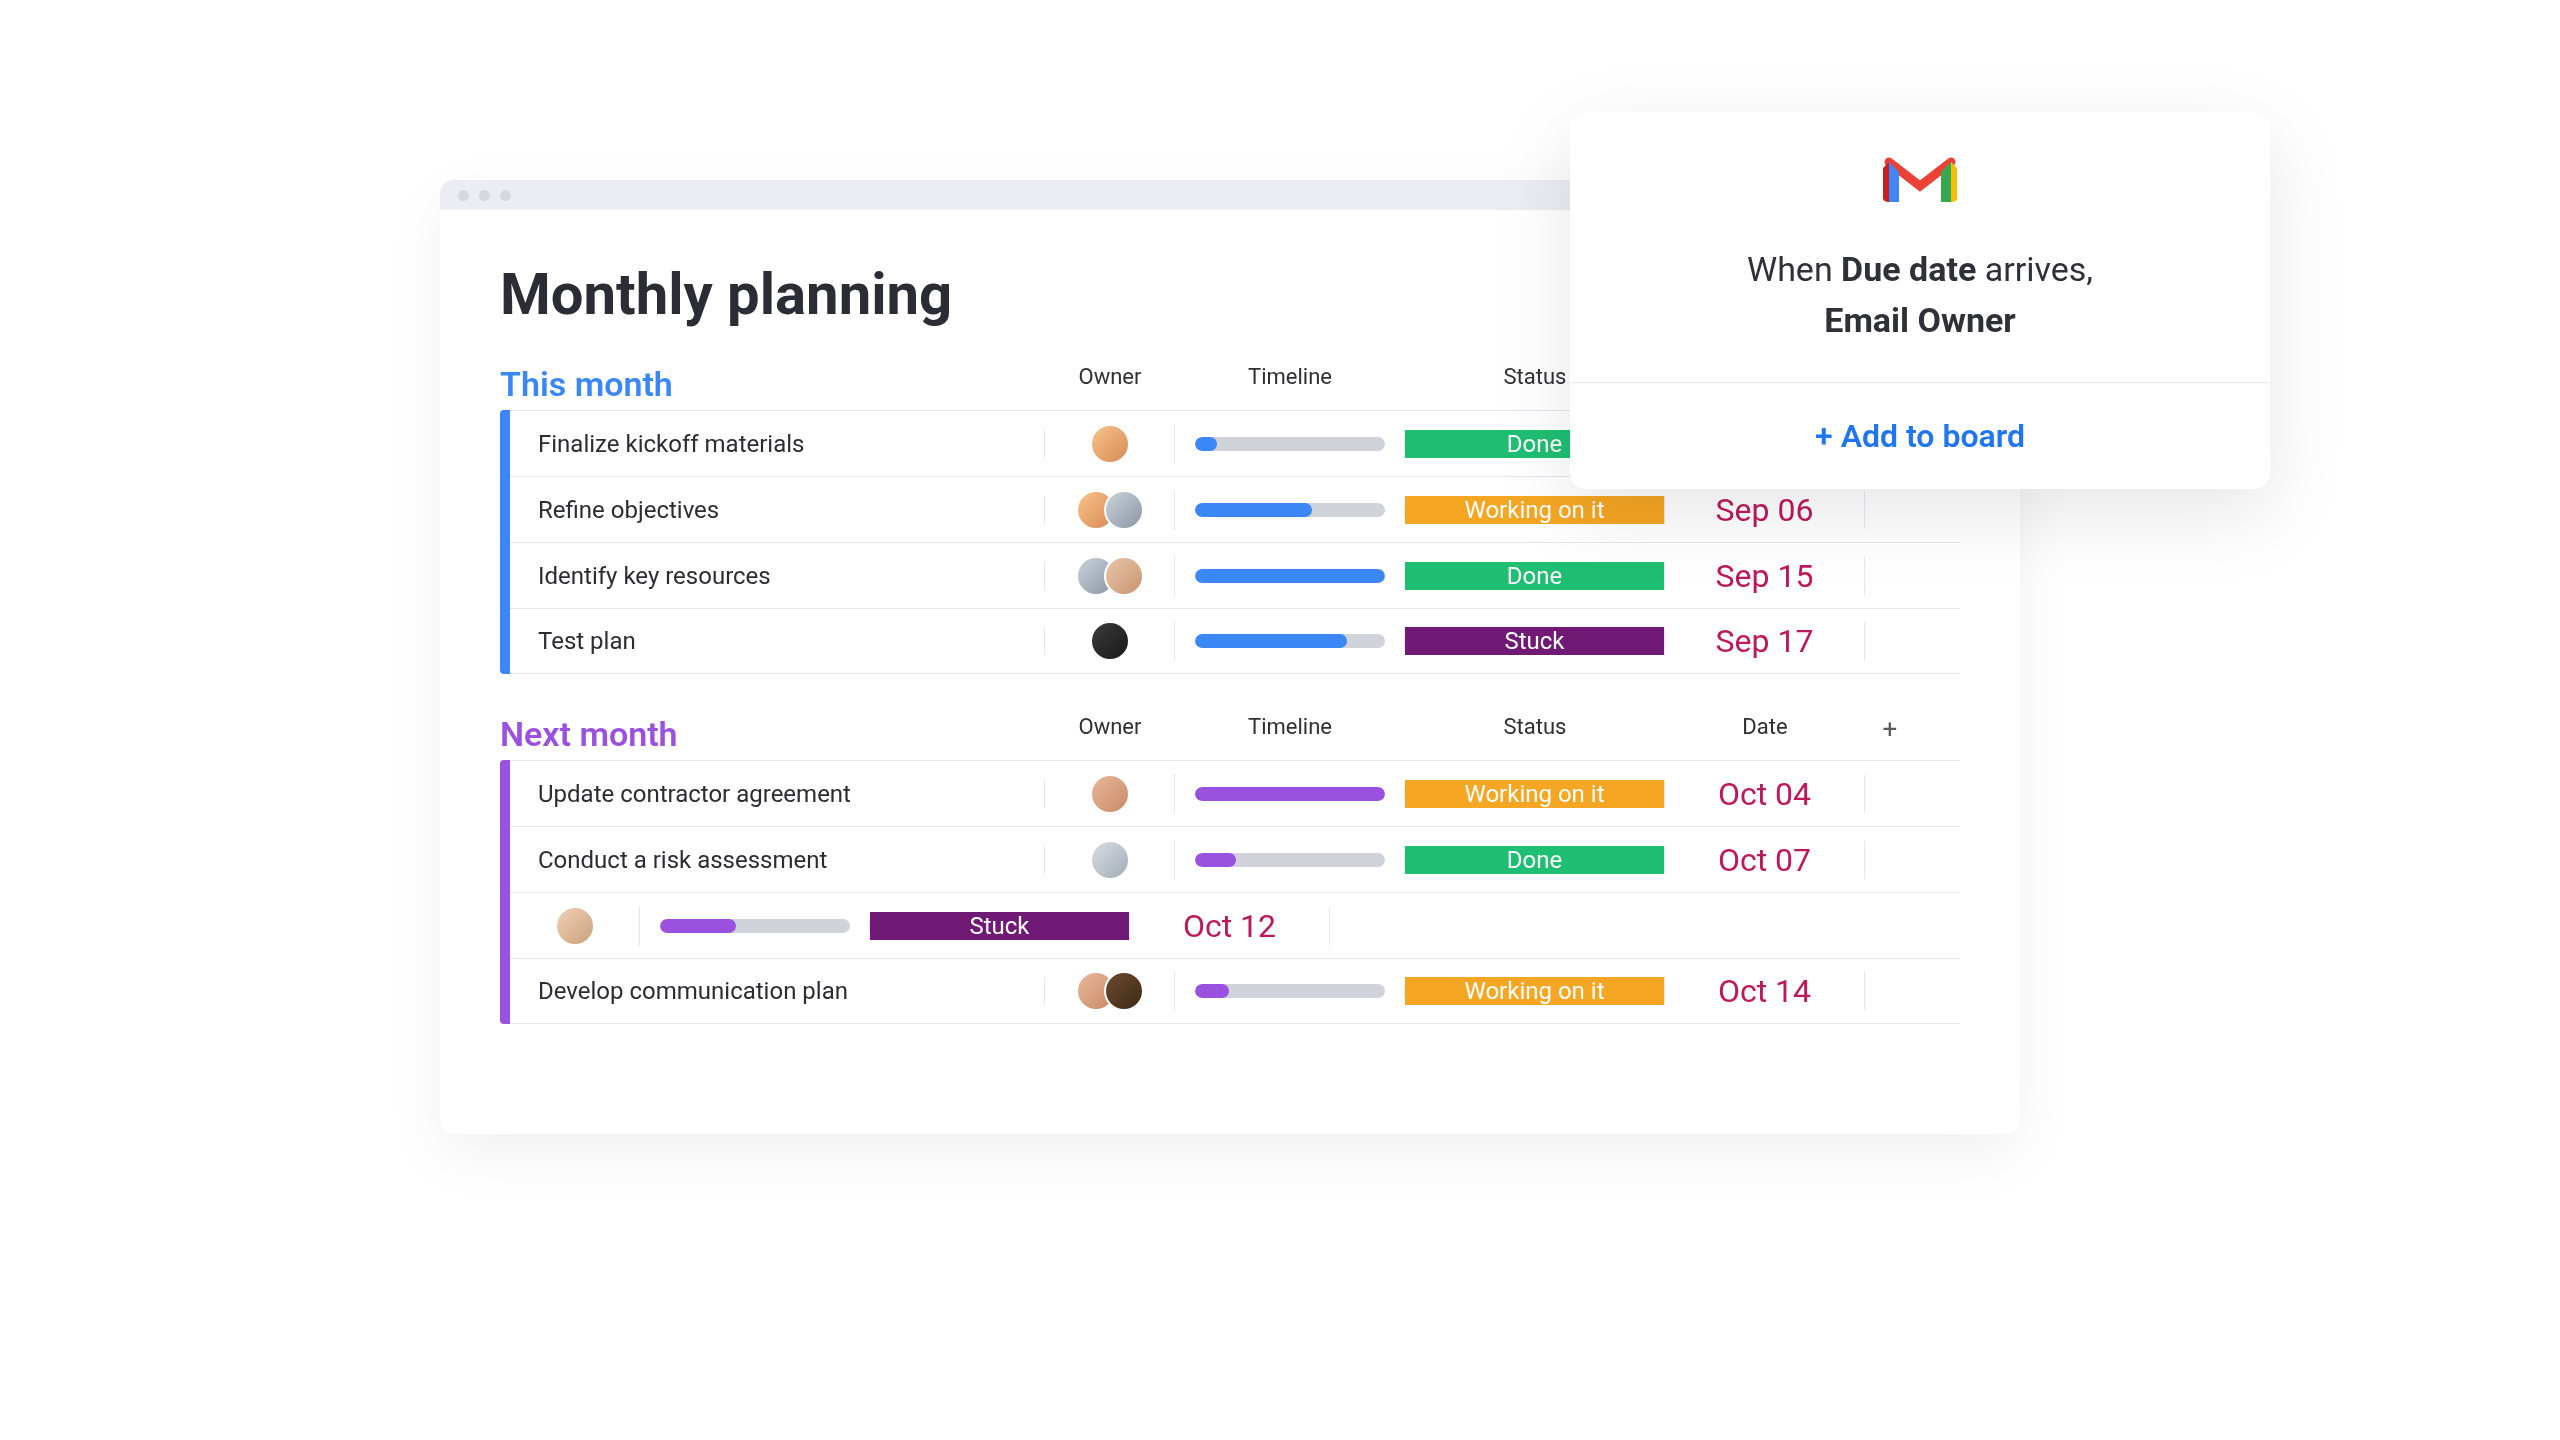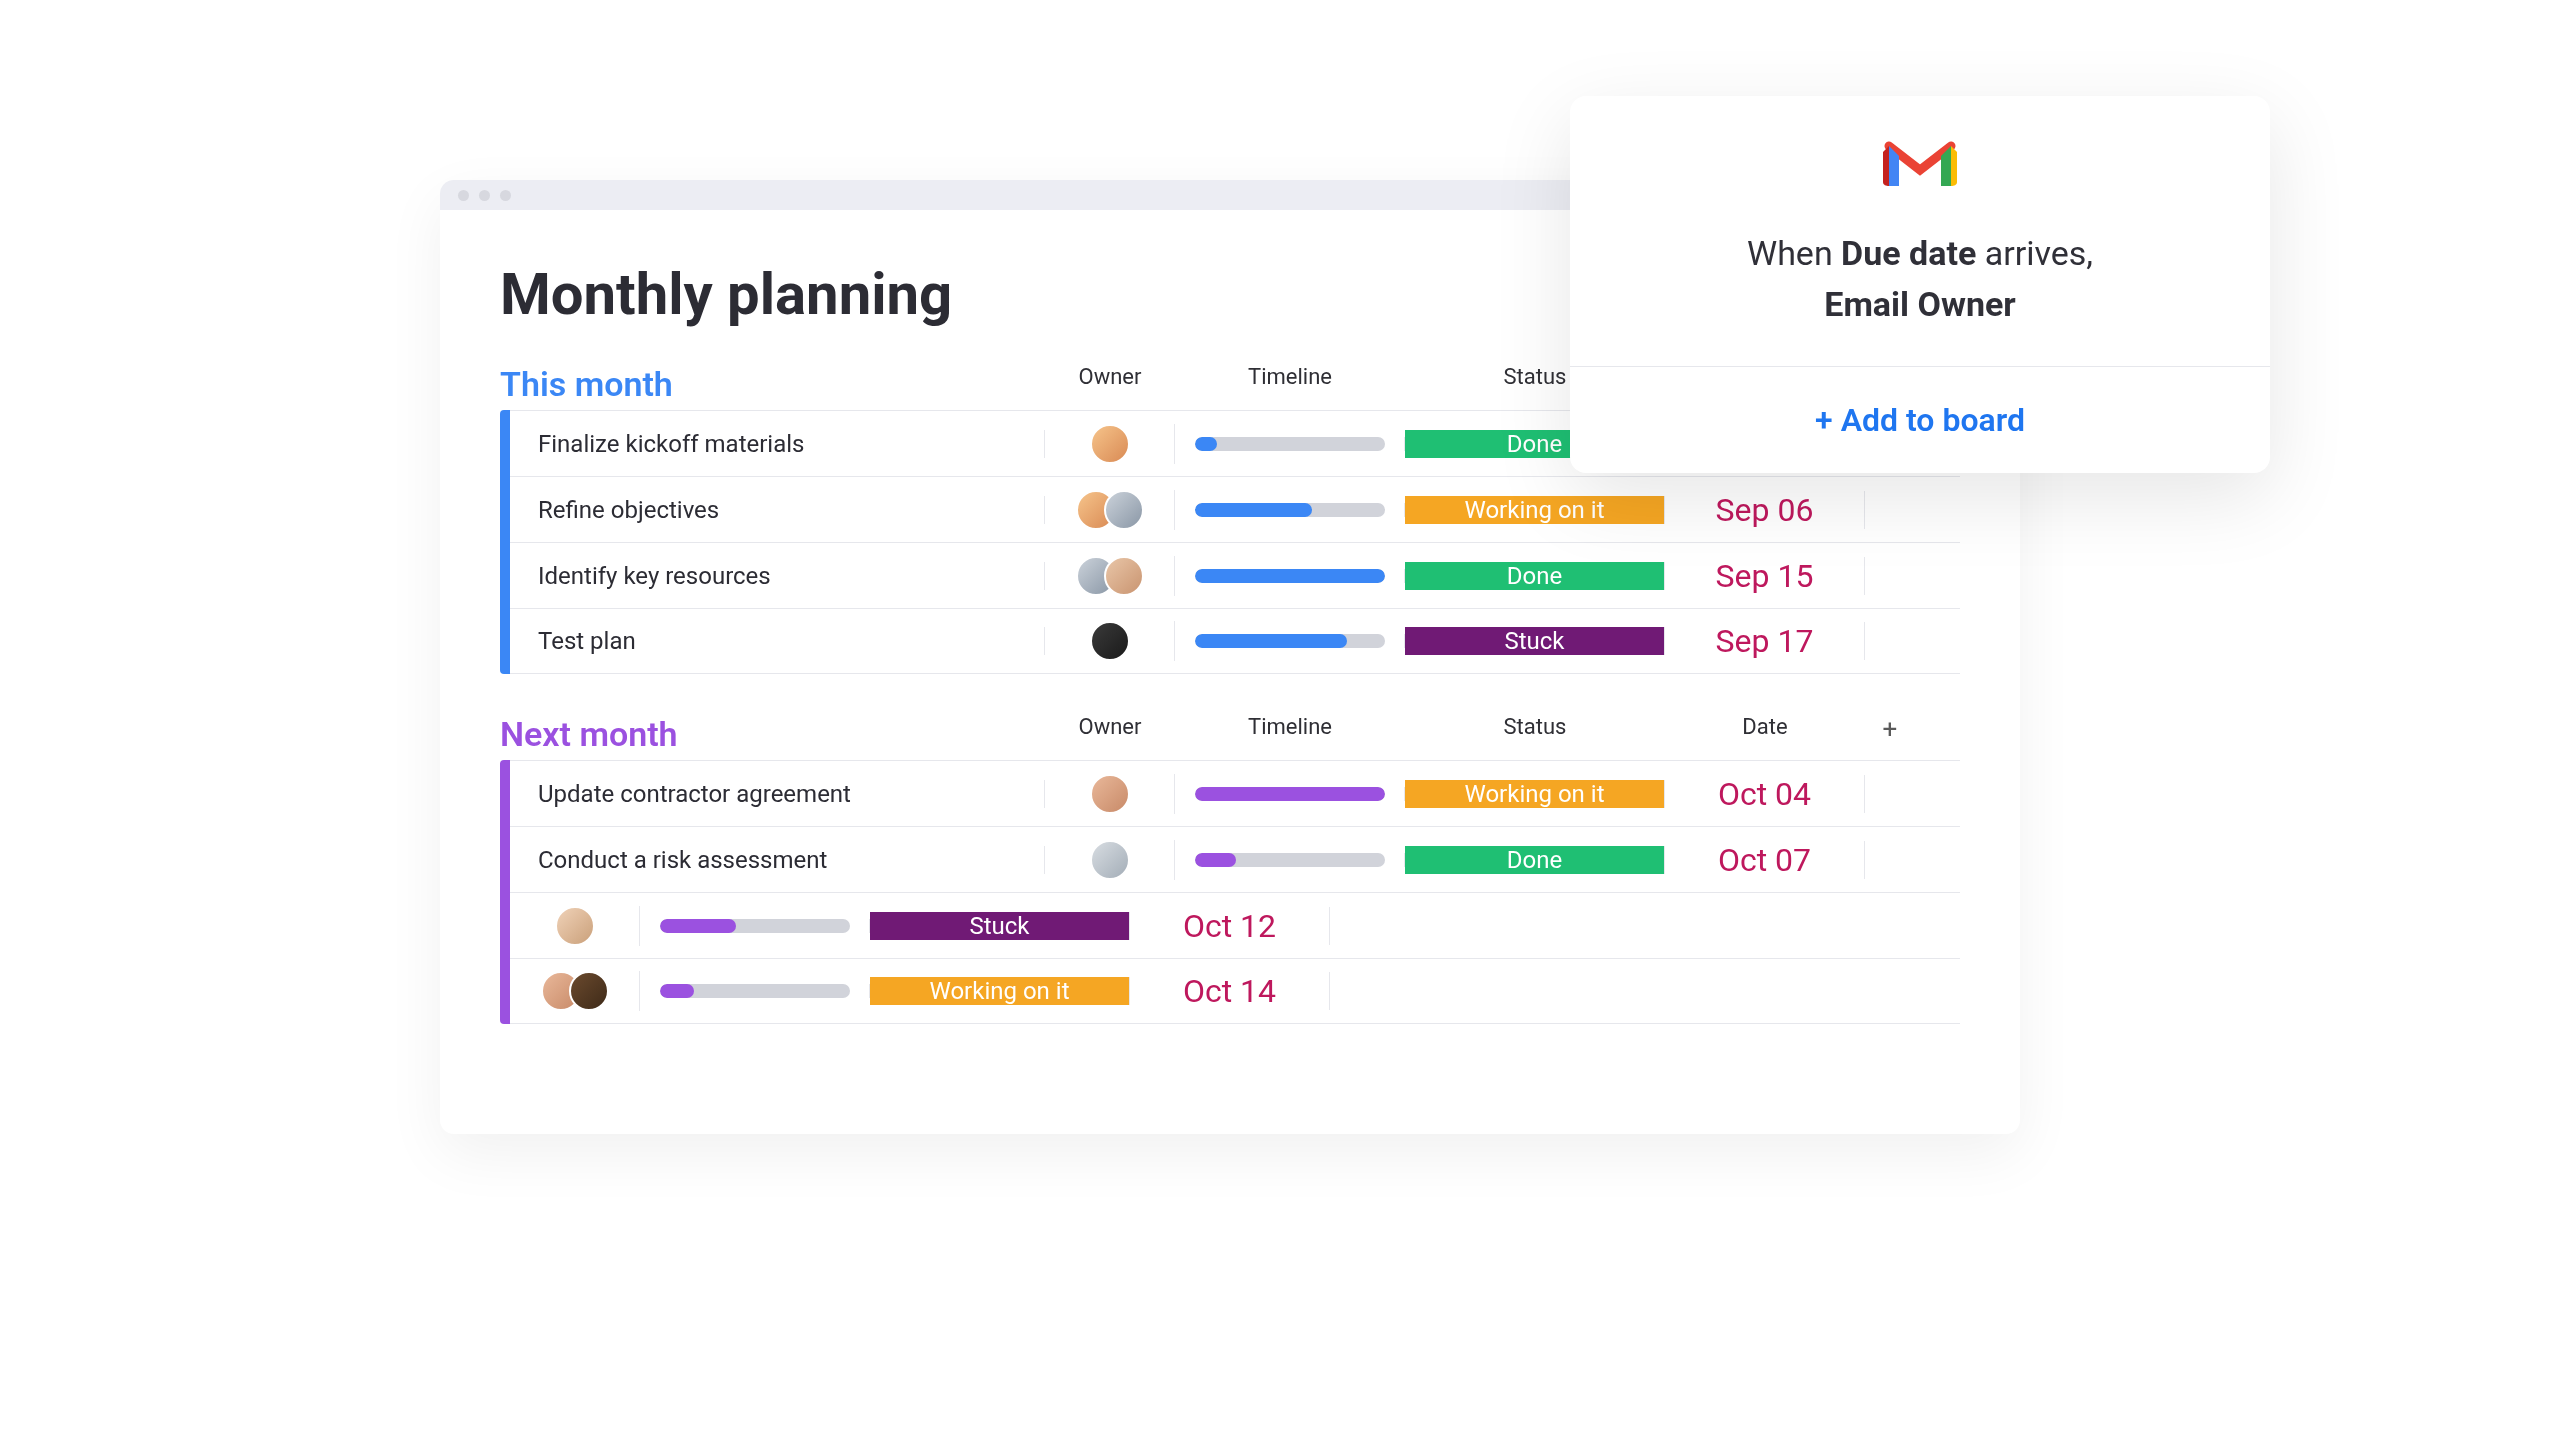--- a/index.html
+++ b/index.html
@@ -126,21 +126,21 @@
   }
   .st-done { background: #1fbf73; }
   .st-working { background: #f5a623; }
   .st-stuck { background: #701a75; }
   .date-text { font-size: 32px; color: #be185d; }
 
   
   .overlay-card {
     position: absolute;
     left: 1570px;
-    top: 96px;
+    top: 112px;
     width: 700px;
     background: #ffffff;
     border-radius: 16px;
     box-shadow: 0 24px 80px rgba(0,0,0,0.10);
     padding: 40px 30px 0 30px;
     text-align: center;
   }
   .gmail-icon { width: 74px; height: 58px; margin: 0 auto 30px; }
   .overlay-line {
     font-size: 34px;
@@ -325,20 +325,21 @@
           </div>
         <div class="cell col-status">
             <div class="status-pill st-stuck">Stuck</div>
           </div>
         <div class="cell col-date">
             <span class="date-text">Oct 12</span>
           </div>
         <div class="cell col-plus"></div>
       </div>
       <div class="task-row">
+        <div class="task-name">Develop communication plan</div>
         <div class="cell col-owner">
             <div class="owner-wrap">
               <span class="avatar a5"></span>
               <span class="avatar a8"></span>
             </div>
           </div>
         <div class="cell col-timeline">
             <div class="timeline-bar">
               <div class="timeline-fill fill-purple" style="width:18%"></div>
             </div>

